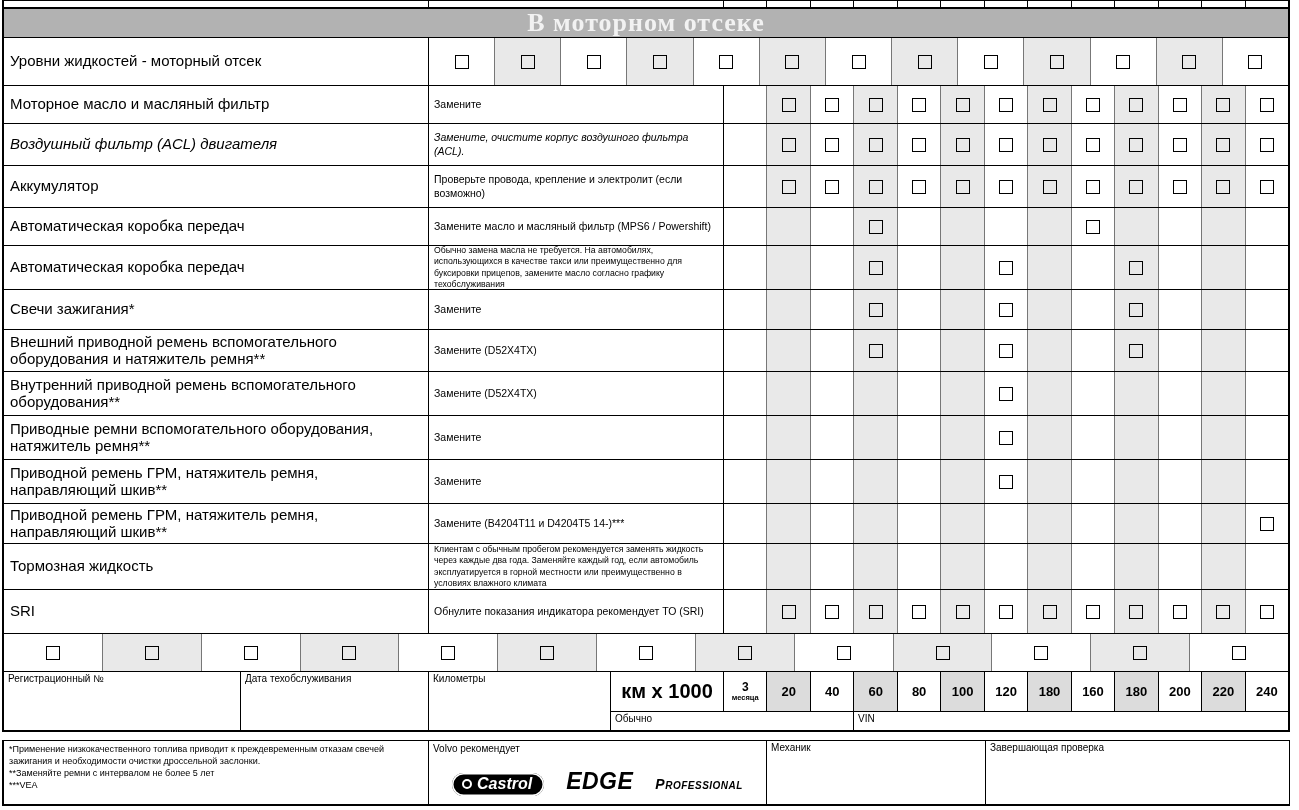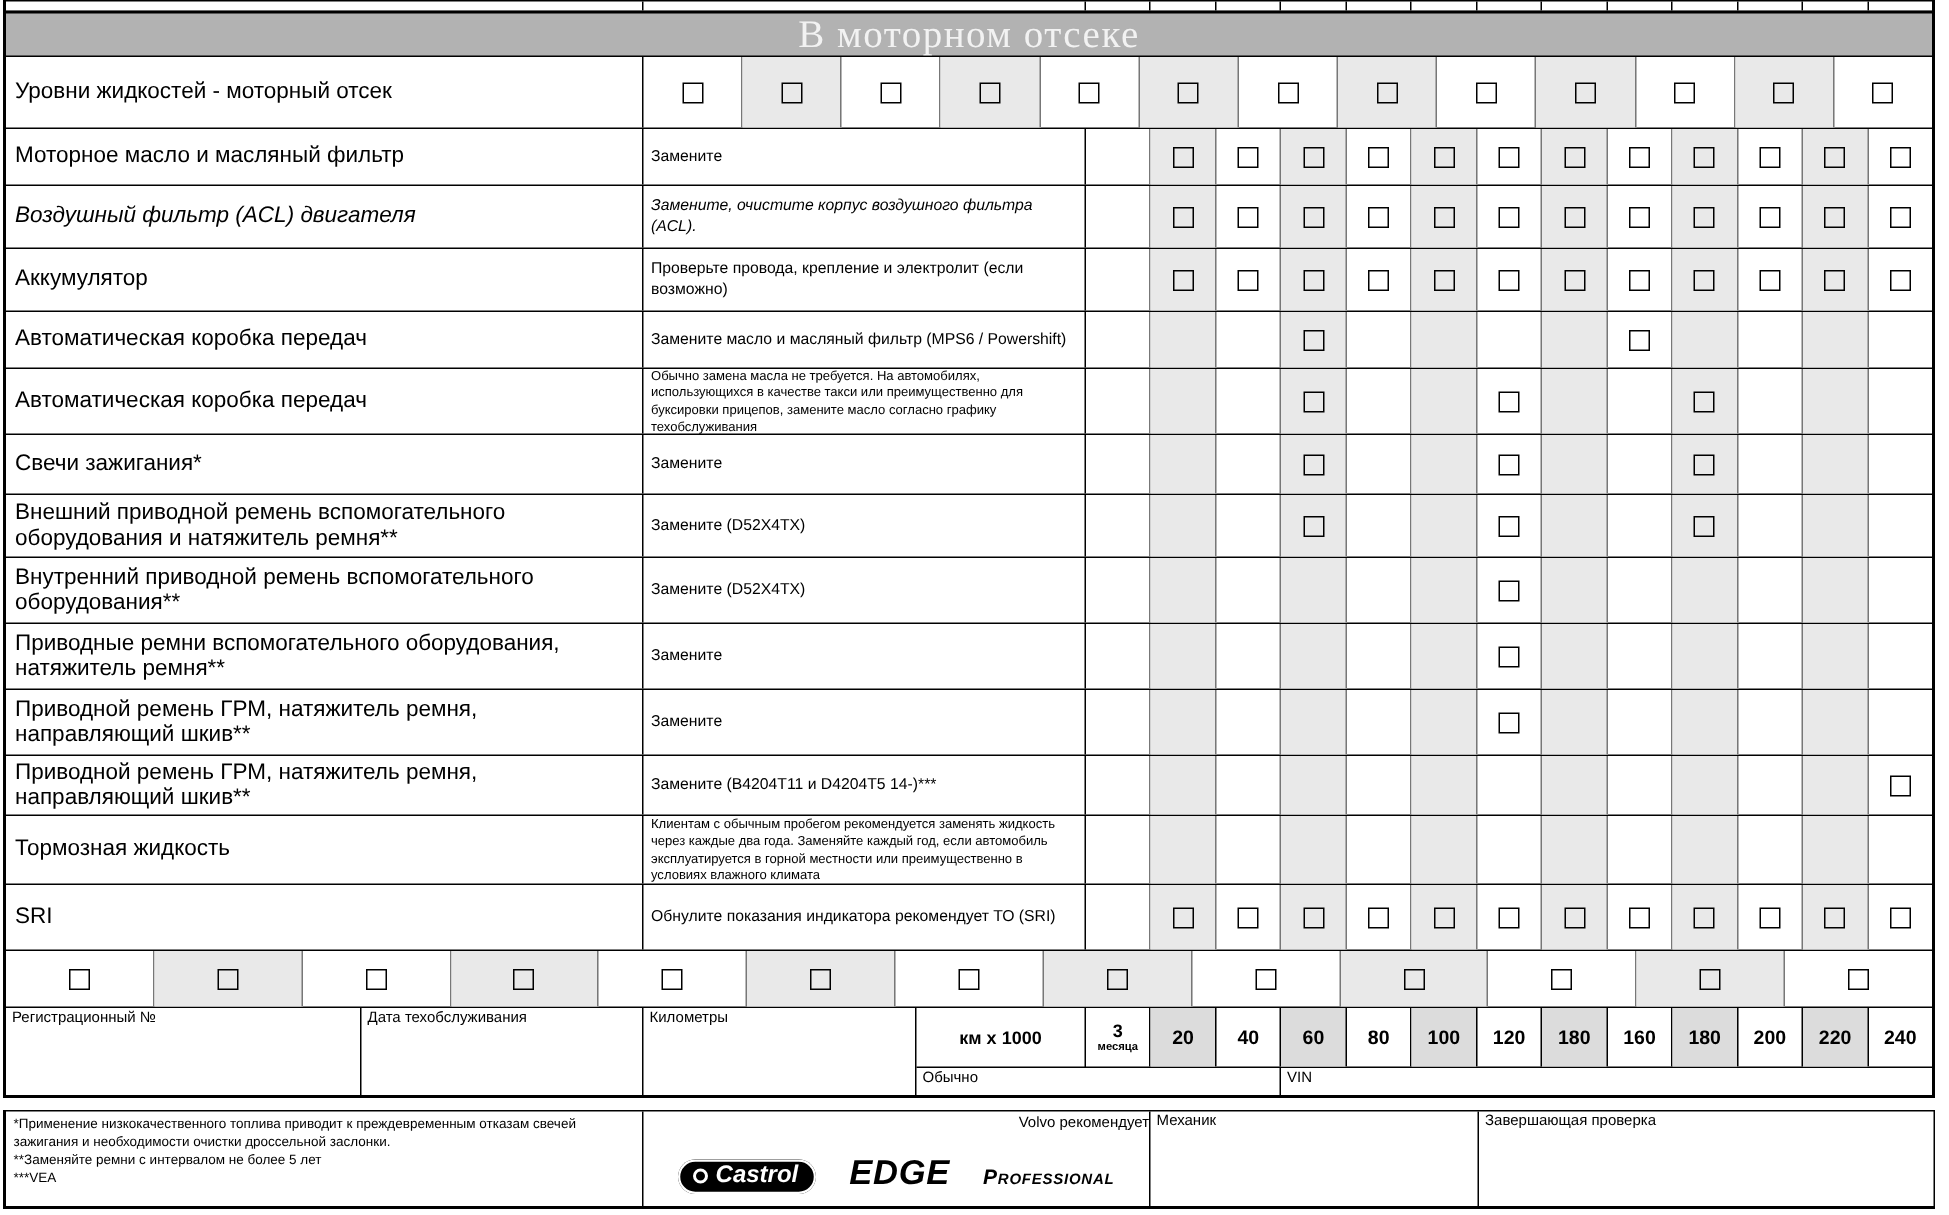--- a/index.html
+++ b/index.html
@@ -6,55 +6,55 @@
   body{width:1299px;height:810px;overflow:hidden;font-family:"Liberation Sans",sans-serif;color:#000;}
   .sheet{position:absolute;top:0;left:2px;width:1288px;height:810px;}
   .maintable{position:absolute;top:0;left:0;width:1288px;box-sizing:border-box;border-left:2px solid #000;border-right:2px solid #000;}
   
   #strip{height:7px;box-sizing:border-box;border-top:1px solid #000;display:flex;background:#fff;}
   .scell{box-sizing:border-box;border-right:1px solid #000;height:100%;}
   .scell:last-child{border-right:none;}
   
   .titlebar{height:31px;box-sizing:border-box;border-top:2px solid #000;border-bottom:1px solid #000;
     background:var(--titlebg,#b2b2b2);display:flex;align-items:center;justify-content:center;
-    font-family:"Liberation Serif",serif;font-size:26px;color:var(--titlefg,#f2f2f2);letter-spacing:1px;}
+    font-family:"Liberation Serif",serif;font-size:26px;color:var(--titlefg,#f2f2f2);letter-spacing:1px;font-weight:bold;}
   
   .grow{display:flex;box-sizing:border-box;border-bottom:1px solid #000;}
   .task{width:425px;box-sizing:border-box;border-right:1px solid #000;font-size:15px;line-height:1.12;
     padding:2px 6px 2px 6px;display:flex;align-items:center;}
   .desc{width:295px;box-sizing:border-box;border-right:1px solid #000;font-size:10.5px;line-height:1.25;
     padding:2px 5px;display:flex;align-items:center;}
   .desc.small{font-size:8.7px;line-height:1.3;}
   .cells{flex:1;display:flex;}
   .cell{flex:1;box-sizing:border-box;border-right:1px solid #777;display:flex;align-items:center;justify-content:center;}
   .cell:last-child{border-right:none;}
   .cell.band{background:var(--band,#e9e9e9);}
   .cb{width:14px;height:14px;box-sizing:border-box;border:1.6px solid #000;background:transparent;display:inline-block;}
   
   .fhead{position:relative;height:60px;box-sizing:border-box;border-bottom:2px solid #000;background:#fff;}
   .fcell{position:absolute;box-sizing:border-box;border-right:1px solid #000;}
   .flabel{display:block;font-size:10px;padding:1px 0 0 4px;}
   .reg{left:0;top:0;width:237px;height:60px;}
   .date{left:237px;top:0;width:188px;height:60px;}
   .kms{left:425px;top:0;width:182px;height:60px;}
-  .kmx{left:607px;top:0;width:113px;height:40px;border-bottom:1px solid #000;display:flex;align-items:center;justify-content:center;font-weight:bold;font-size:12px;}
+  .kmx{left:607px;top:0;width:113px;height:40px;border-bottom:1px solid #000;display:flex;align-items:center;justify-content:center;font-weight:bold;font-size:20px;}
   .mhead{position:absolute;left:720px;top:0;width:564px;height:40px;box-sizing:border-box;border-bottom:1px solid #000;display:flex;}
   .mcol{flex:1;box-sizing:border-box;border-right:1px solid #000;display:flex;flex-direction:column;align-items:center;justify-content:center;font-weight:bold;font-size:13px;}
   .mcol:last-child{border-right:none;}
   .mcol.band{background:var(--hband,#dcdcdc);}
   .mnum{font-size:12px;font-weight:bold;line-height:1.1;}
   .mword{font-size:7.5px;font-weight:bold;line-height:1.1;}
   .order{left:607px;top:40px;width:243px;height:20px;}
   .vin{left:850px;top:40px;width:434px;height:20px;border-right:none;}
   
   .fnotes{position:absolute;top:740px;left:0;width:1288px;height:66px;box-sizing:border-box;
     border:1px solid #000;border-left-width:2px;border-bottom-width:2px;display:flex;background:#fff;}
   .ncell{box-sizing:border-box;border-right:1px solid #000;position:relative;}
   .notes{width:425px;font-size:9px;line-height:1.35;padding:2px 5px;white-space:pre-line;}
-  .volvo{width:338px;text-align:right;}
+  .volvo{width:338px;}
   .mech{width:219px;}
   .final{flex:1;border-right:none;}
   .vlabel{font-size:10px;padding:2px 0 0 4px;}
   .castrol-logo{display:flex;align-items:baseline;justify-content:center;gap:22px;margin-top:14px;}
   .c-pill{background:#000;color:#fff;font-style:italic;font-weight:bold;font-size:16px;
     padding:2px 12px 3px 10px;border-radius:13px;box-shadow:inset 0 0 0 1.5px #fff;
     display:inline-flex;align-items:center;gap:5px;}
   .c-ring{width:10px;height:10px;box-sizing:border-box;border:2px solid #fff;border-radius:50%;display:inline-block;}
   .c-edge{font-style:italic;font-weight:800;font-size:23px;letter-spacing:.5px;}
   .c-prof{font-style:italic;font-variant:small-caps;font-weight:bold;font-size:14px;letter-spacing:.5px;}

